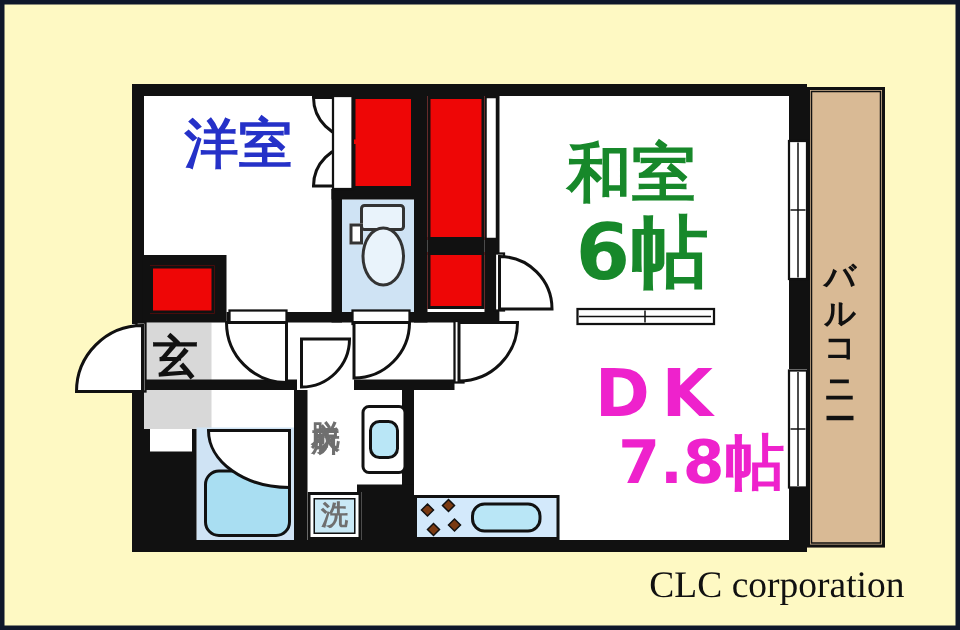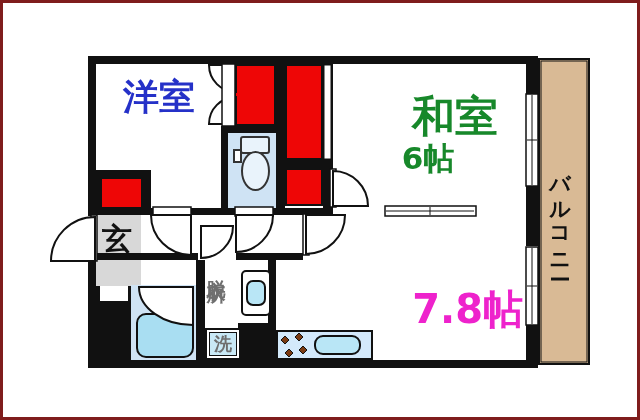--- a/index.html
+++ b/index.html
@@ -1,18 +1,18 @@
 <!DOCTYPE html>
 <html><head>
 <meta charset="utf-8">
 <style>
   html,body{margin:0;padding:0;background:#888;}
   #stage{
     position:relative;width:640px;height:420px;
-    background:#ffffff;border:3px solid #7f1d1d;box-sizing:border-box;
+    background:#fef9c3;border:3px solid #0f172a;box-sizing:border-box;
     font-family:"DejaVu Sans","Liberation Sans",sans-serif;
     overflow:hidden;
   }
   .r{position:absolute;box-sizing:border-box;}
   .wall{background:#111;}
   .white{background:#fff;}
   .red{background:#ee0606;border:2px solid #111;}
   .halo{
     text-shadow:-2px 0 #fff,2px 0 #fff,0 -2px #fff,0 2px #fff,
                 -2px -2px #fff,2px 2px #fff,-2px 2px #fff,2px -2px #fff;
@@ -117,27 +117,29 @@
     <g fill="#7a3a12" stroke="#111" stroke-width="1">
       <path d="M282,333 L286,337 L282,341 L278,337 Z"></path>
       <path d="M296,330 L300,334 L296,338 L292,334 Z"></path>
       <path d="M286,346 L290,350 L286,354 L282,350 Z"></path>
       <path d="M300,343 L304,347 L300,351 L296,347 Z"></path>
     </g>
   </svg>
 
   <div class="lbl halo" style="left:95px;top:76px;width:122px;text-align:center;font-size:36px;color:#2531c8;">洋室</div>
 
-  <div class="lbl halo" style="left:375px;top:92px;width:120px;text-align:right;font-size:43px;color:#17882a;">和室</div>
-  <div class="lbl halo" style="left:375px;top:140px;width:100px;text-align:center;font-size:31px;color:#17882a;">6帖</div>
+  <div class="lbl halo" style="left:375px;top:92px;width:120px;text-align:left;font-size:43px;color:#17882a;">和室</div>
+  <div class="lbl halo" style="left:375px;top:140px;width:100px;text-align:center;font-size:52px;color:#17882a;">6帖</div>
 
+  <div class="lbl halo" style="left:382px;top:238px;width:110px;text-align:center;font-size:44px;color:#ee22cc;letter-spacing:8px;">DK</div>
   <div class="lbl halo" style="left:372px;top:286px;width:148px;text-align:right;font-size:40px;color:#ee22cc;">7.8帖</div>
 
   <div class="lbl" style="left:99px;top:221px;font-size:30px;color:#111;">玄</div>
 
   <div class="lbl vtext" style="left:204px;top:261px;font-size:19px;color:#6f6f6f;letter-spacing:2px;">脱衣所</div>
 
   <div class="lbl" style="left:202px;top:325px;width:36px;height:32px;font-size:18px;color:#6f6f6f;text-align:center;line-height:32px;">洗</div>
 
   <div class="lbl vtext" style="left:546px;top:157px;font-size:21px;color:#111;letter-spacing:3px;">バルコニー</div>
 
+  <div style="position:absolute;left:330px;top:374px;width:270px;text-align:right;font-size:25px;color:#111;font-family:'Liberation Serif','DejaVu Serif',serif;">CLC corporation</div>
 
 </div>
 
 </body></html>

